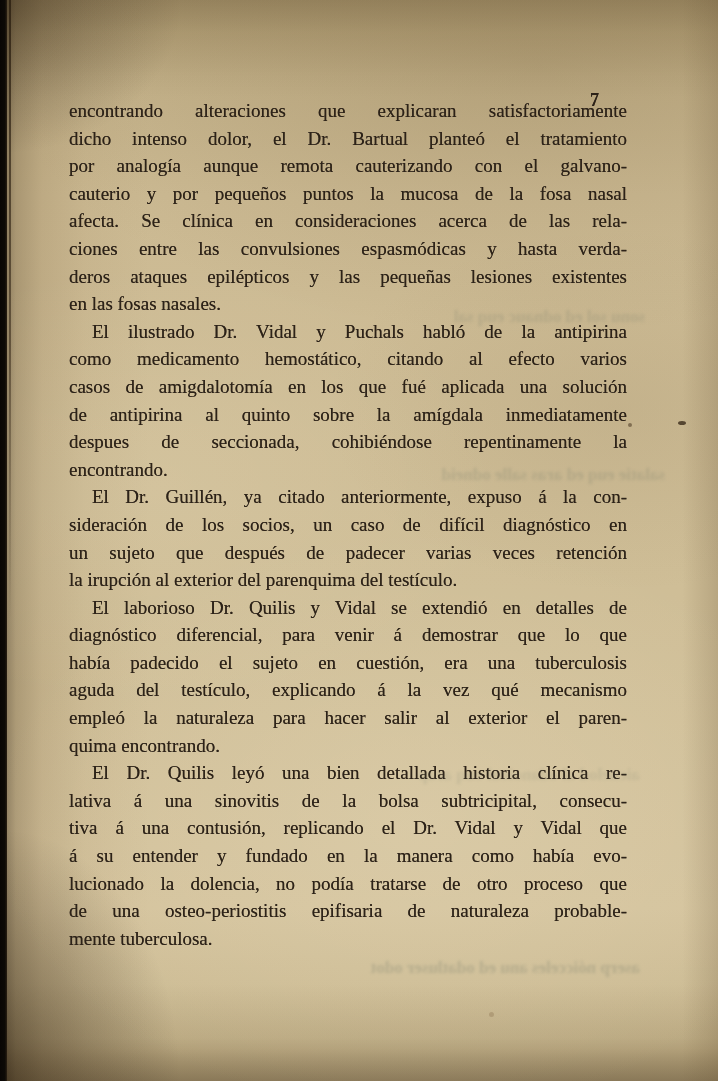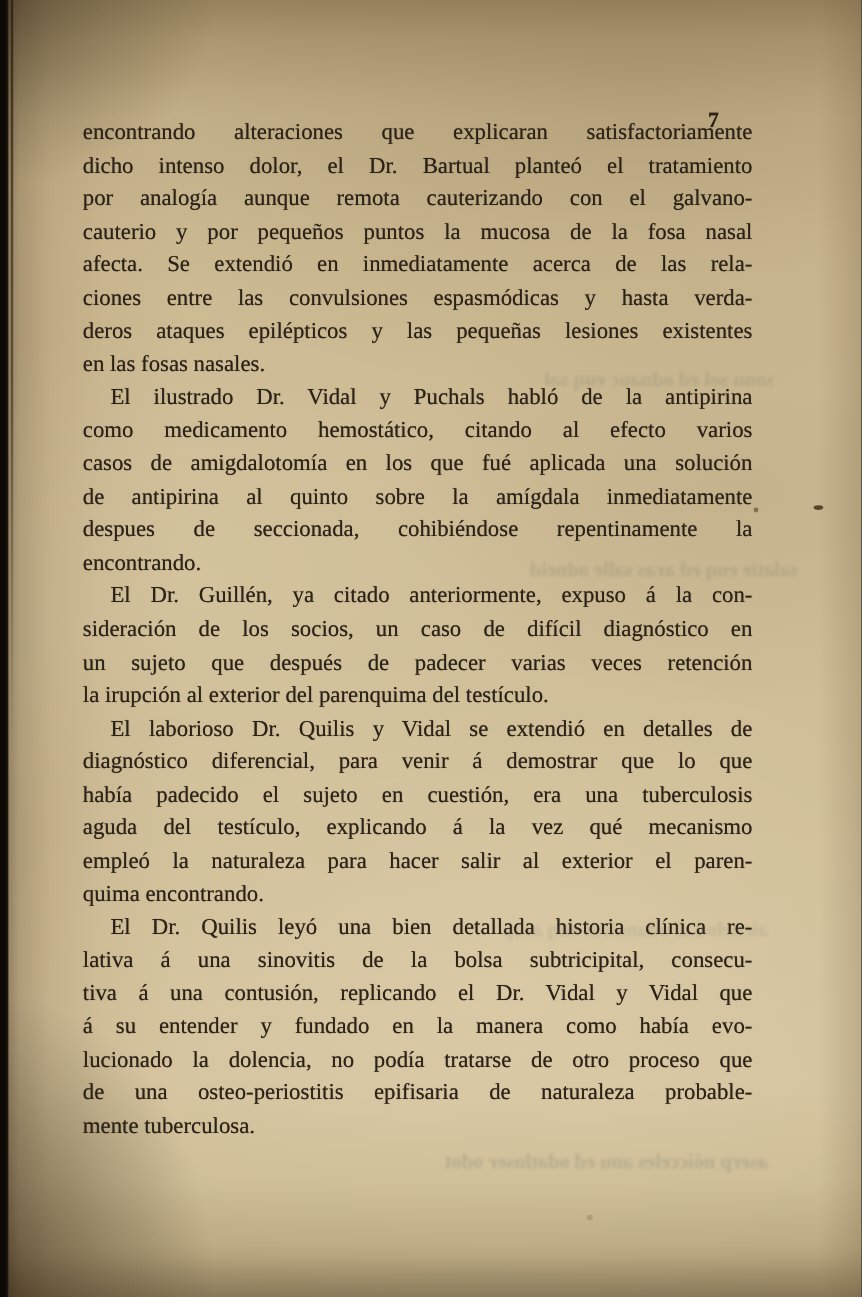--- a/index.html
+++ b/index.html
@@ -83,21 +83,21 @@
   <div class="crease"></div>
 
   <div class="pagenum">7</div>
 
   <div class="textblock" id="textblock">
       <div class="paragraph">
         <div class="line">encontrando alteraciones que explicaran satisfactoriamente</div>
         <div class="line">dicho intenso dolor, el Dr. Bartual planteó el tratamiento</div>
         <div class="line">por analogía aunque remota cauterizando con el galvano-</div>
         <div class="line">cauterio y por pequeños puntos la mucosa de la fosa nasal</div>
-        <div class="line">afecta. Se extendió en inmediatamente acerca de las rela-</div>
+        <div class="line">afecta. Se clínica en consideraciones acerca de las rela-</div>
         <div class="line">ciones entre las convulsiones espasmódicas y hasta verda-</div>
         <div class="line">deros ataques epilépticos y las pequeñas lesiones existentes</div>
         <div class="line last">en las fosas nasales.</div>
       </div>
       <div class="paragraph">
         <div class="line indent">El ilustrado Dr. Vidal y Puchals habló de la antipirina</div>
         <div class="line">como medicamento hemostático, citando al efecto varios</div>
         <div class="line">casos de amigdalotomía en los que fué aplicada una solución</div>
         <div class="line">de antipirina al quinto sobre la amígdala inmediatamente</div>
         <div class="line">despues de seccionada, cohibiéndose repentinamente la</div>

